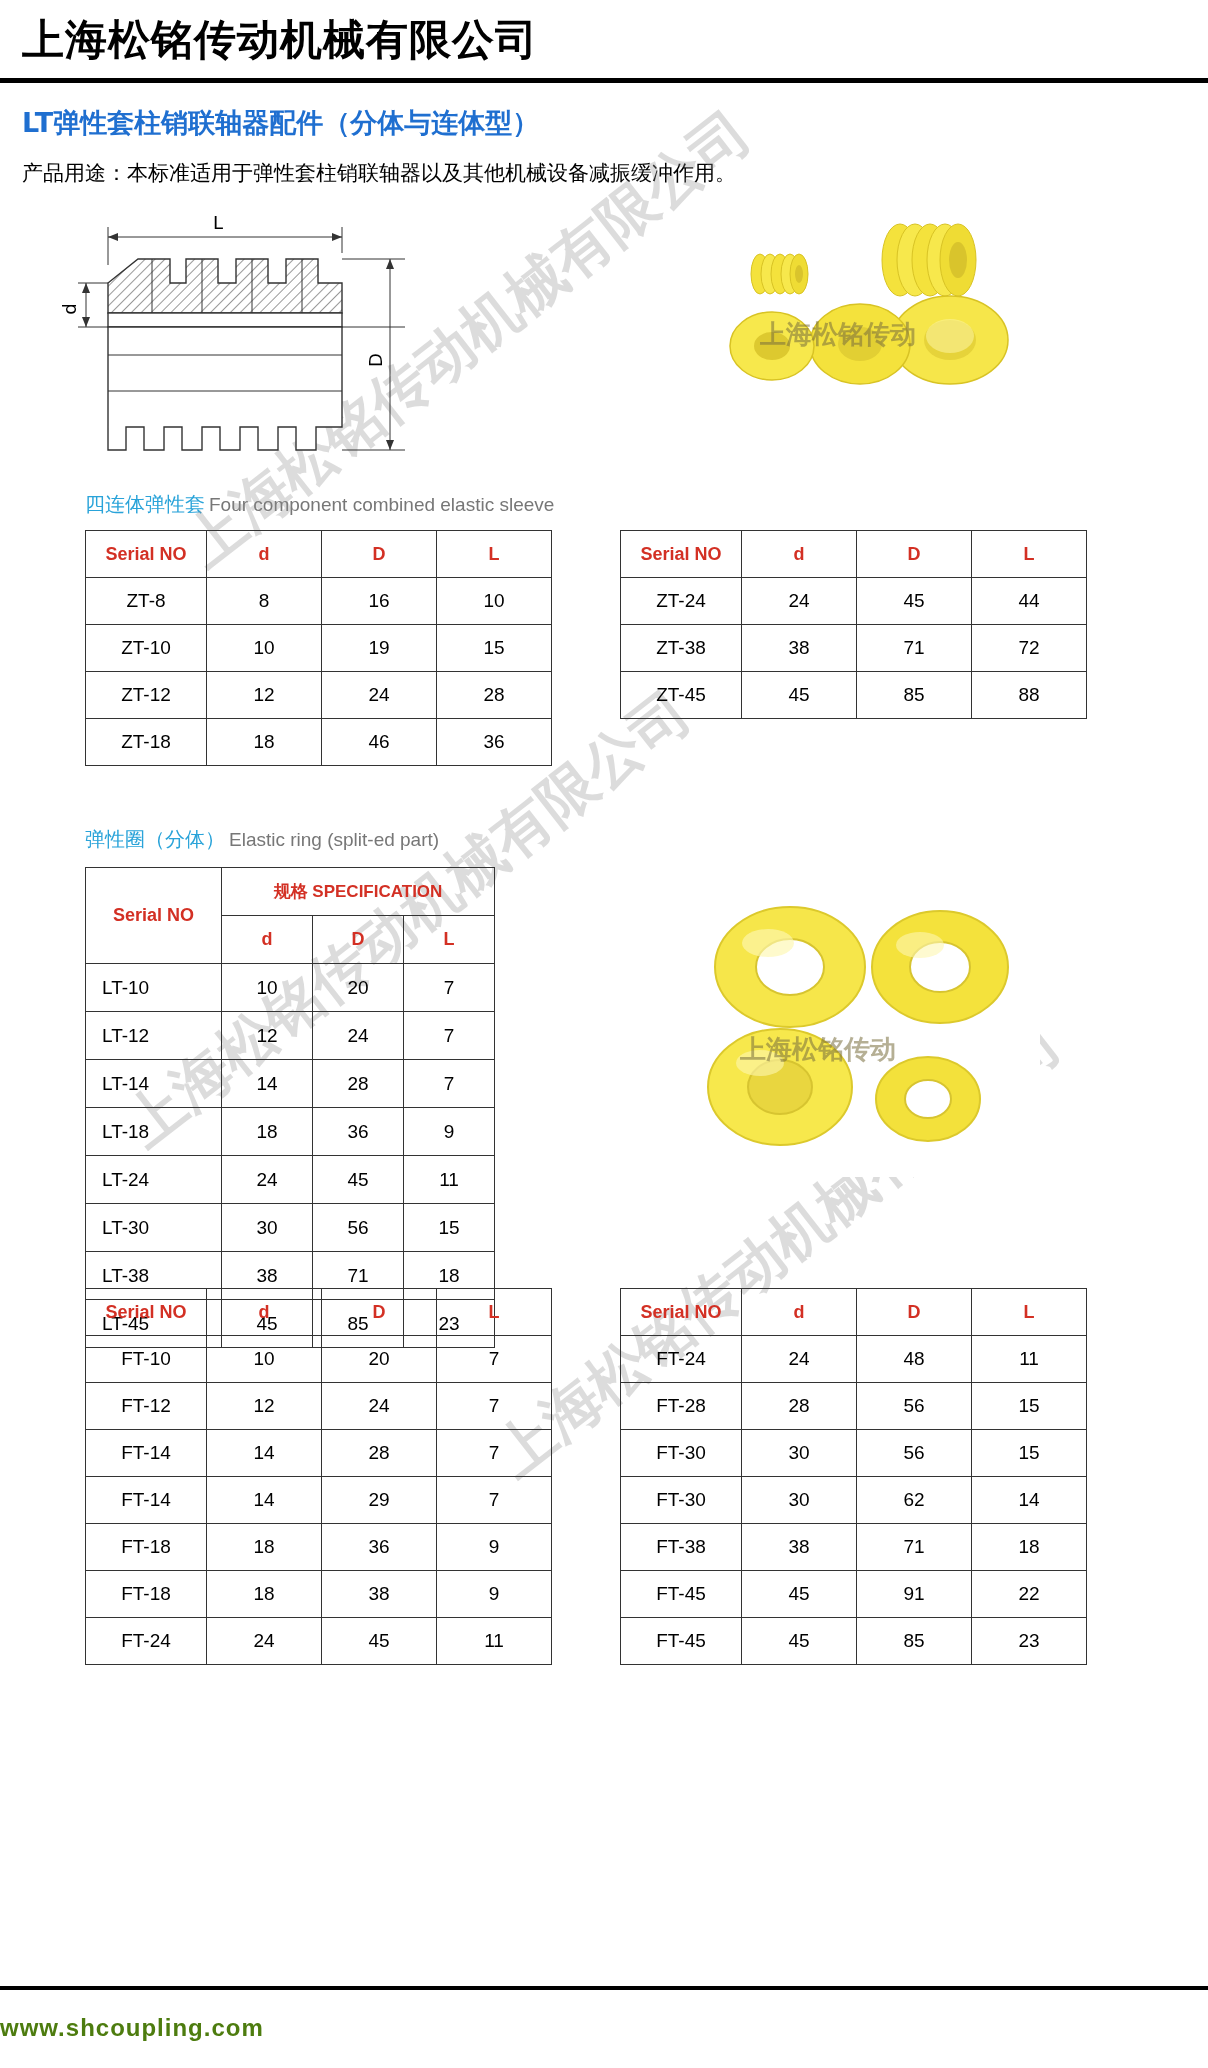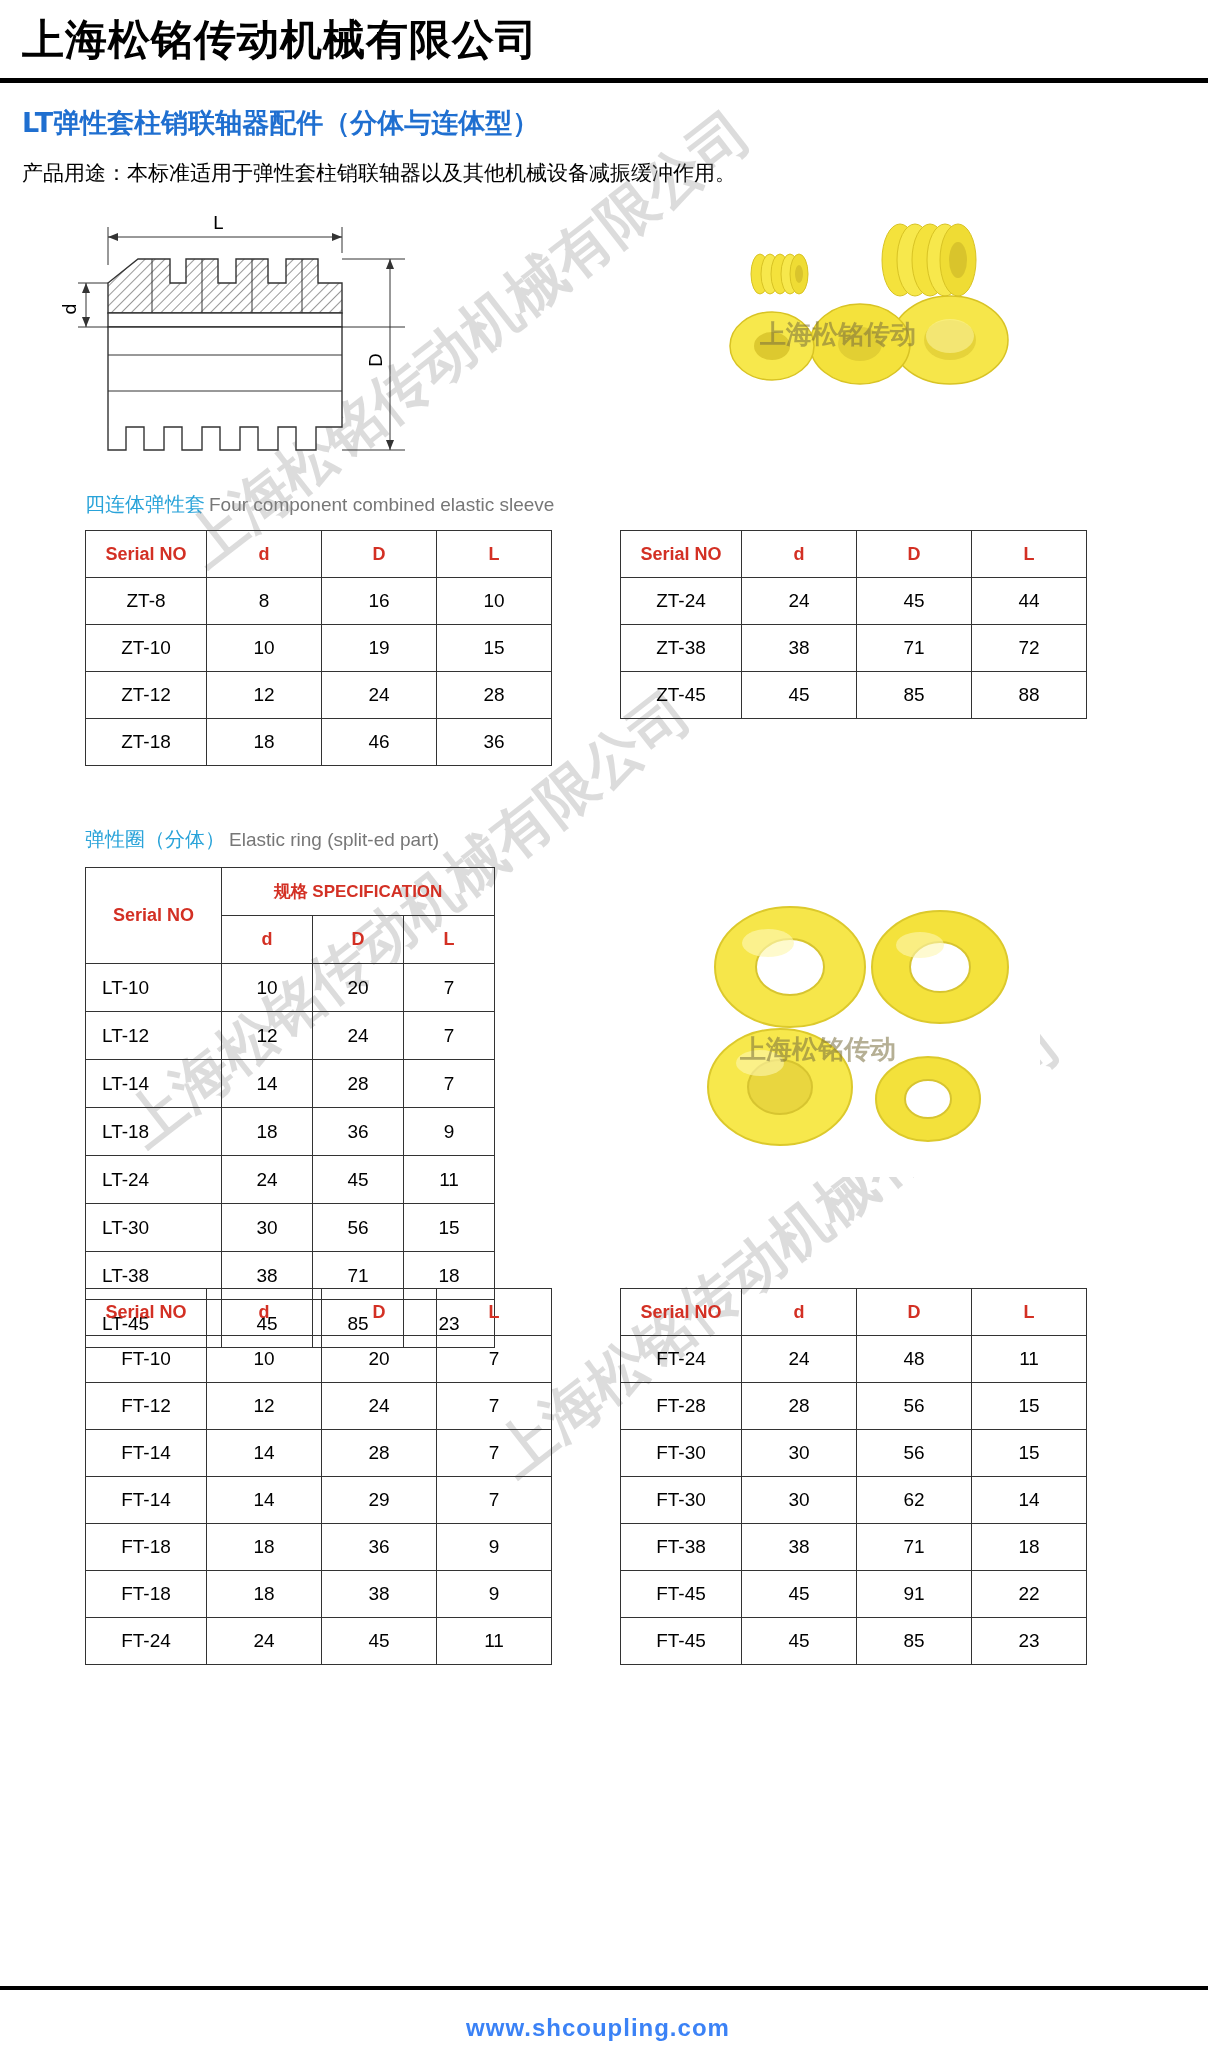--- a/index.html
+++ b/index.html
@@ -149,24 +149,24 @@
     right: 0;
     bottom: 78px;
     height: 4px;
     background: #000;
   }
   .footer-text {
     position: absolute;
     left: 0;
     right: 12px;
     bottom: 26px;
-    text-align: center;
+    text-align: left;
     font-size: 24px;
     font-weight: bold;
-    color: #3b82f6;
+    color: #4d7c0f;
     font-family: "Liberation Sans", sans-serif;
     letter-spacing: 1px;
   }
 
   .abs { position: absolute; }
 </style>
 </head>
 <body>
 
 <div class="company-header">上海松铭传动机械有限公司</div>

